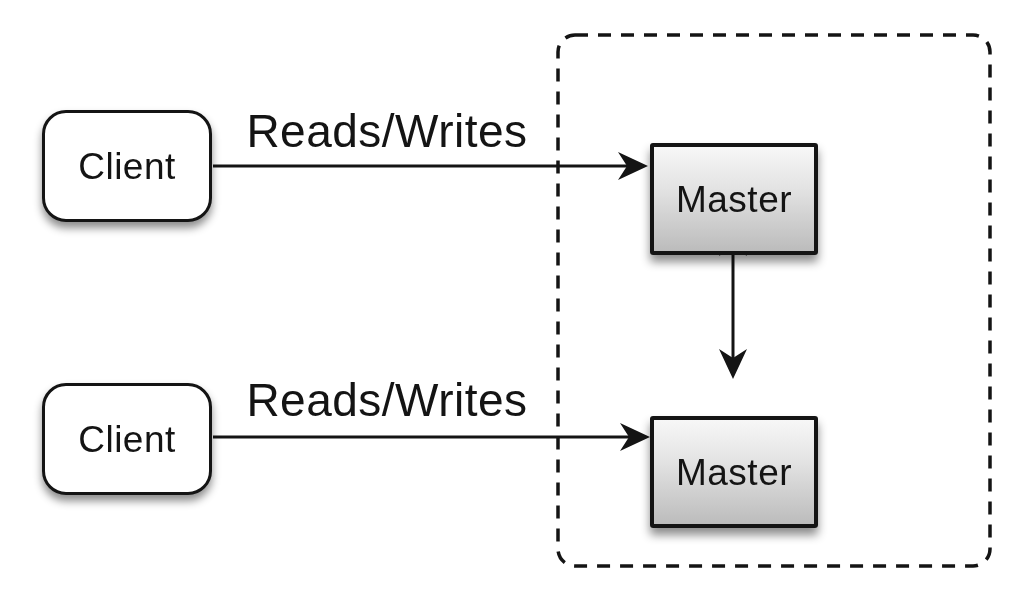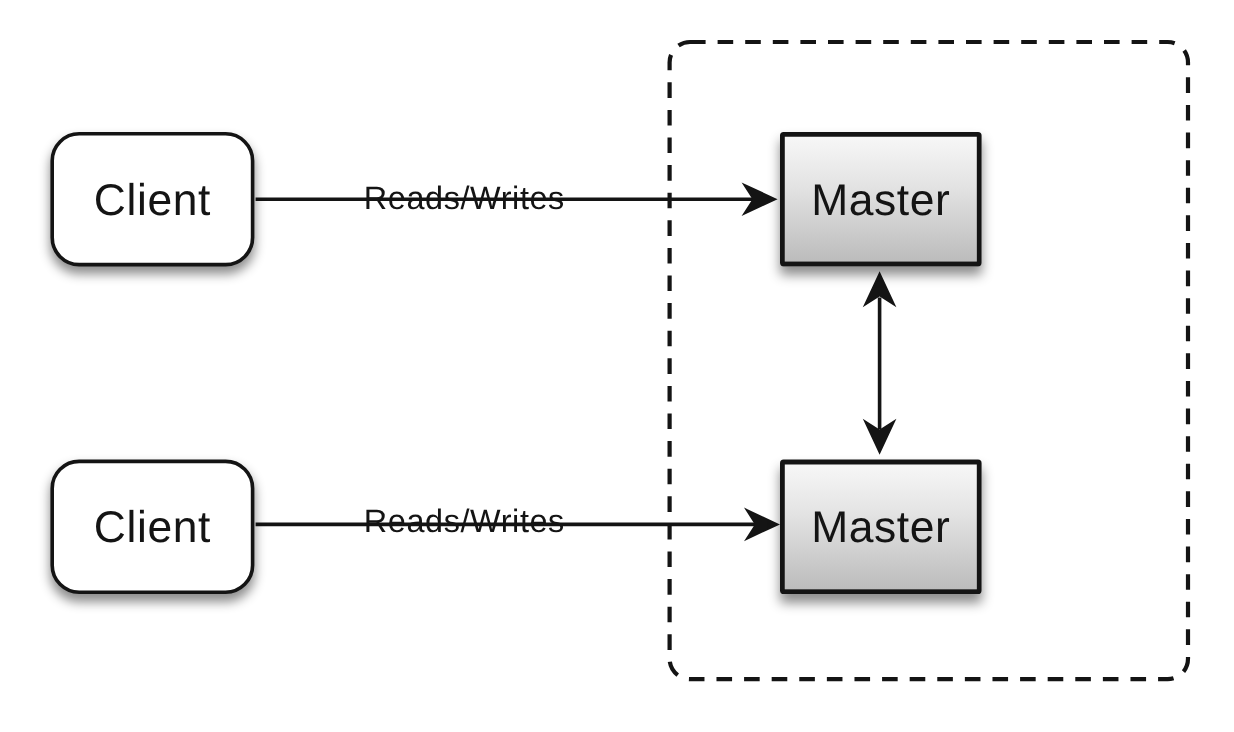--- a/index.html
+++ b/index.html
@@ -48,31 +48,31 @@
     left: 650px;
     width: 160px;
     height: 104px;
     background: linear-gradient(180deg,
       var(--master-fill-top, #f7f7f7) 0%,
       #e3e3e3 40%,
       var(--master-fill-bottom, #bcbcbc) 100%);
     border: 4px solid var(--stroke, #141414);
     border-radius: 3px;
     box-shadow: 0 7px 10px rgba(0,0,0,0.45);
+    margin-top: 33px;
   }
   .master.top { top: 110px; }
   .master.bottom { top: 383px; }
   .edge-label {
     position: absolute;
     white-space: nowrap;
-    font-size: 27px;
+    font-size: 46px;
     line-height: 1;
     z-index: 2;
     letter-spacing: 0.5px;
-    margin-top: 44px;
   }
   .edge-label.rw-top { left: 387px; top: 108px; transform: translateX(-50%); }
   .edge-label.rw-bottom { left: 387px; top: 377px; transform: translateX(-50%); }
   .edge-label.replication { left: 762px; top: 282px; }
 </style>
 </head>
 <body>
 
 <div class="diagram">
 

